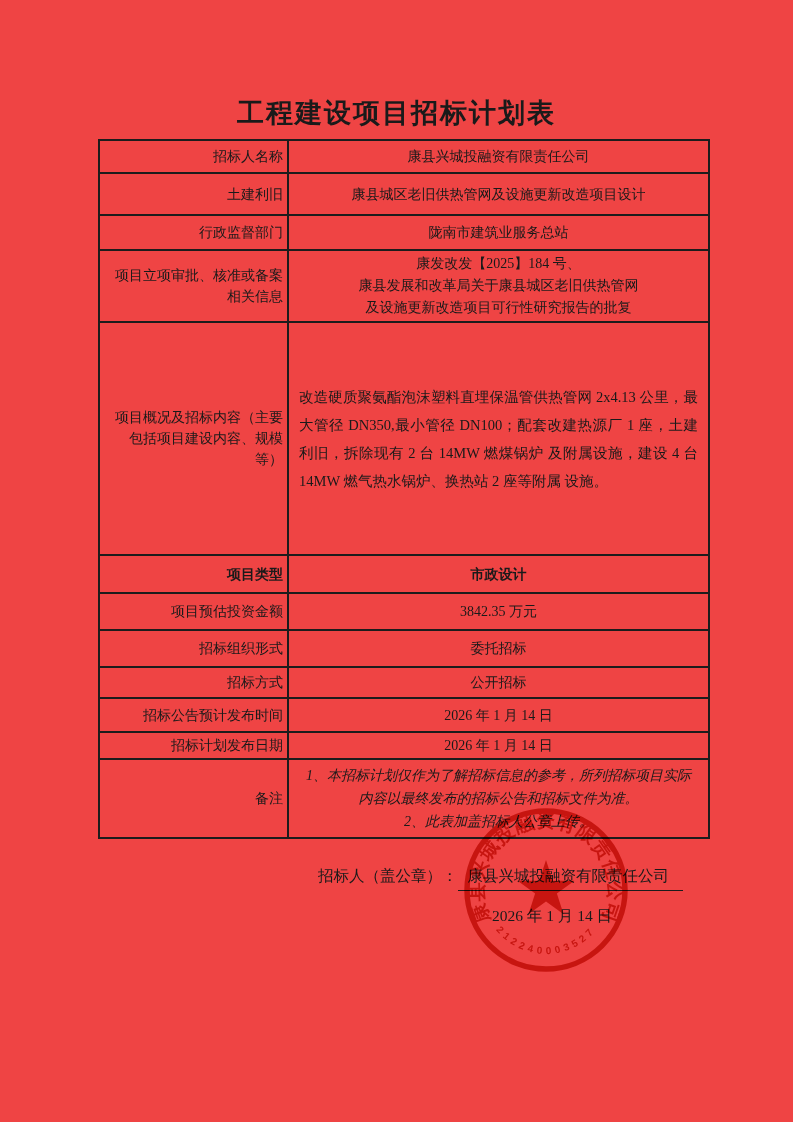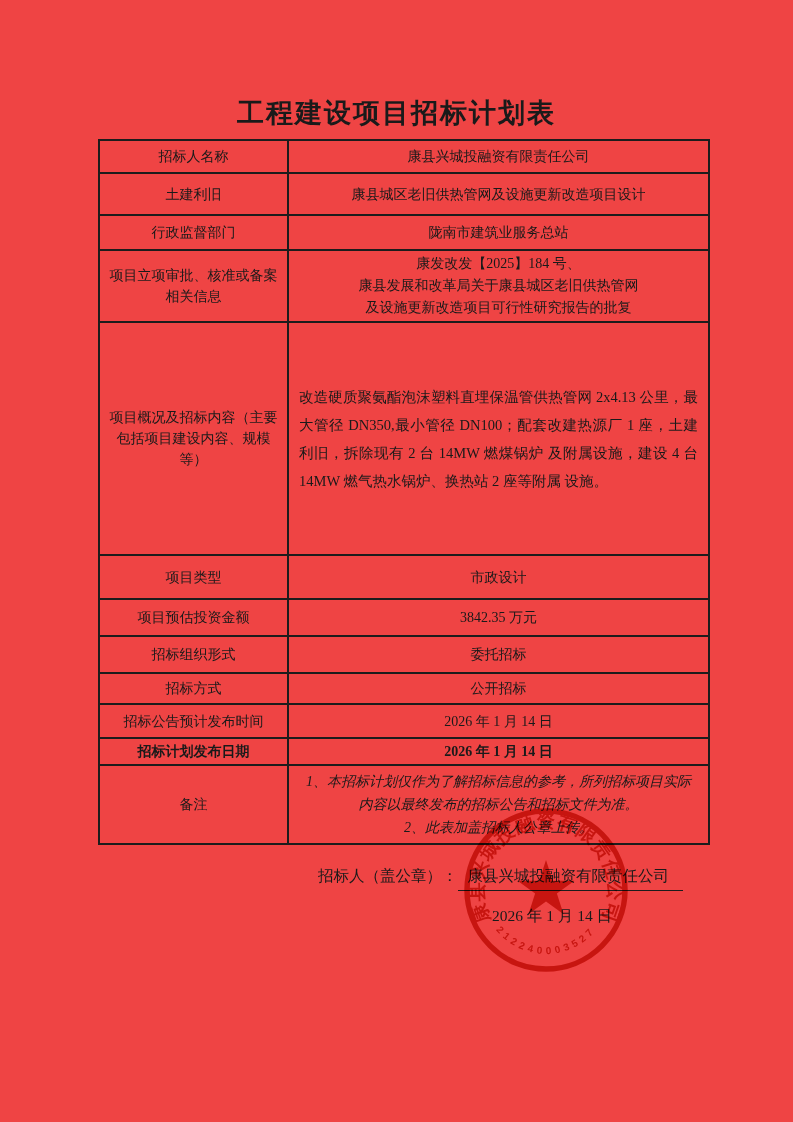--- a/index.html
+++ b/index.html
@@ -32,27 +32,27 @@
     border-collapse:collapse;
     table-layout:fixed;
   }
   .plan-table td {
     border:2px solid #1c1c1c;
     font-size:14px;
     line-height:21px;
     vertical-align:middle;
     padding:2px 4px;
   }
-  td.label-cell { text-align:center; }
+  td.label-cell { text-align:right; }
   td.value-cell { text-align:center; }
   td.pre { white-space:pre-line; }
   tr.h33 { height:33px; } tr.h42 { height:42px; } tr.h35 { height:35px;margin-left:48px; }
-  tr.h66 { height:66px; } tr.h233 { height:233px; } tr.h40 { height:44px; }
+  tr.h66 { height:66px; } tr.h233 { height:233px; } tr.h40 { height:38px;font-weight:bold; }
   tr.h37 { height:37px;padding-left:23px; } tr.h31 { height:31px; } tr.h34 { height:34px; }
-  tr.h30 { height:22px;font-weight:bold; }
+  tr.h30 { height:22px; }
   td.paragraph-cell {
     text-align:justify;
     font-size:14.5px;
     line-height:28px;
     padding:6px 10px;
   }
   td.remarks-cell {
     text-align:center;
     line-height:23px;
     padding:4px 14px;

